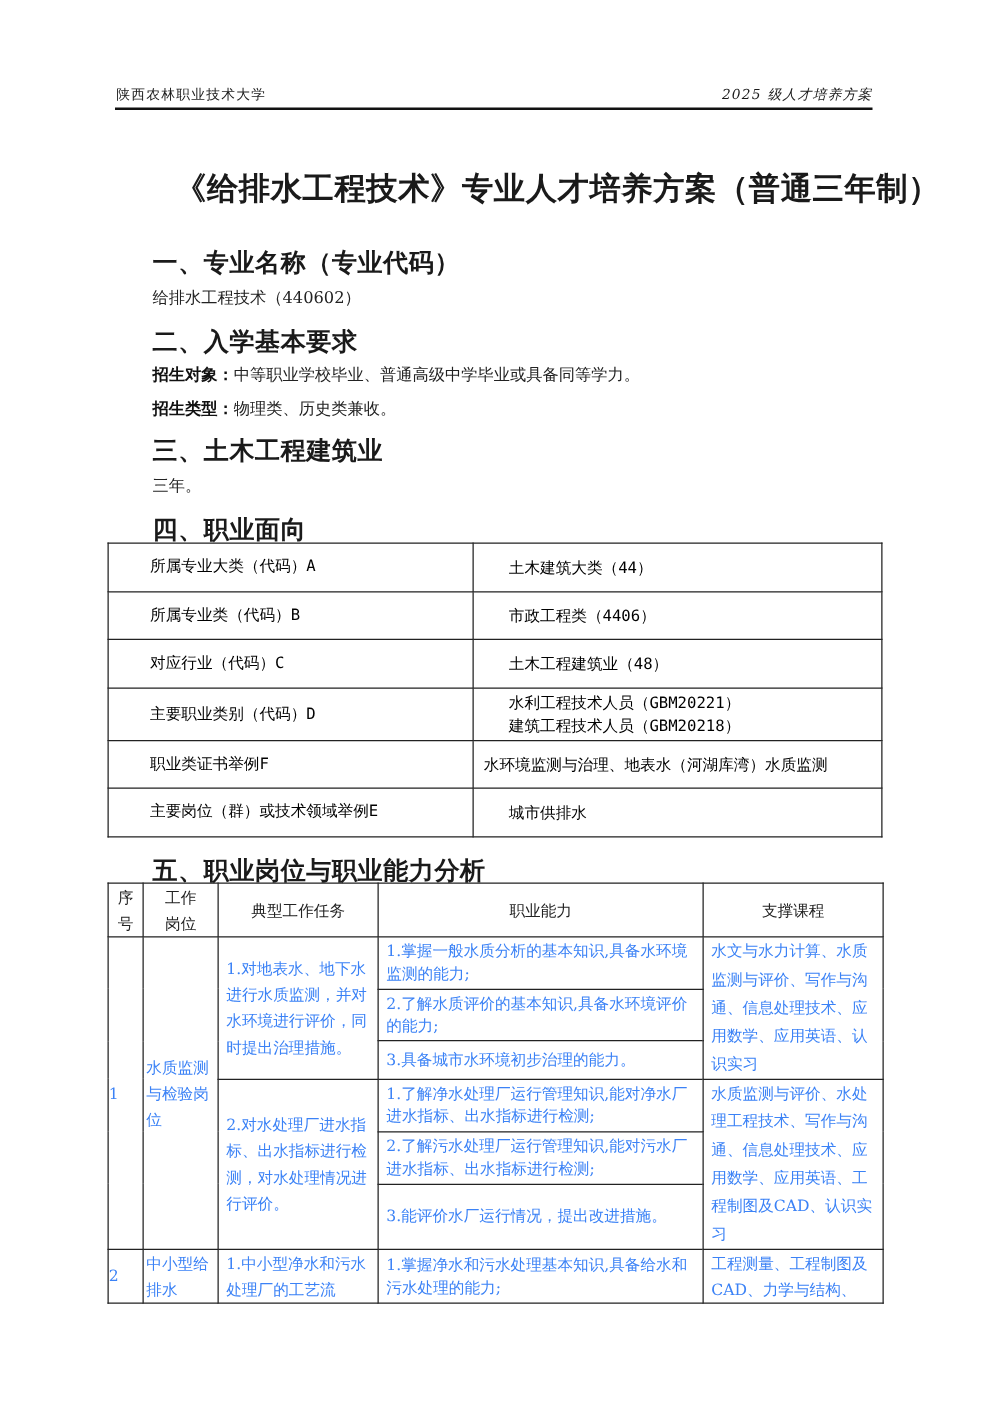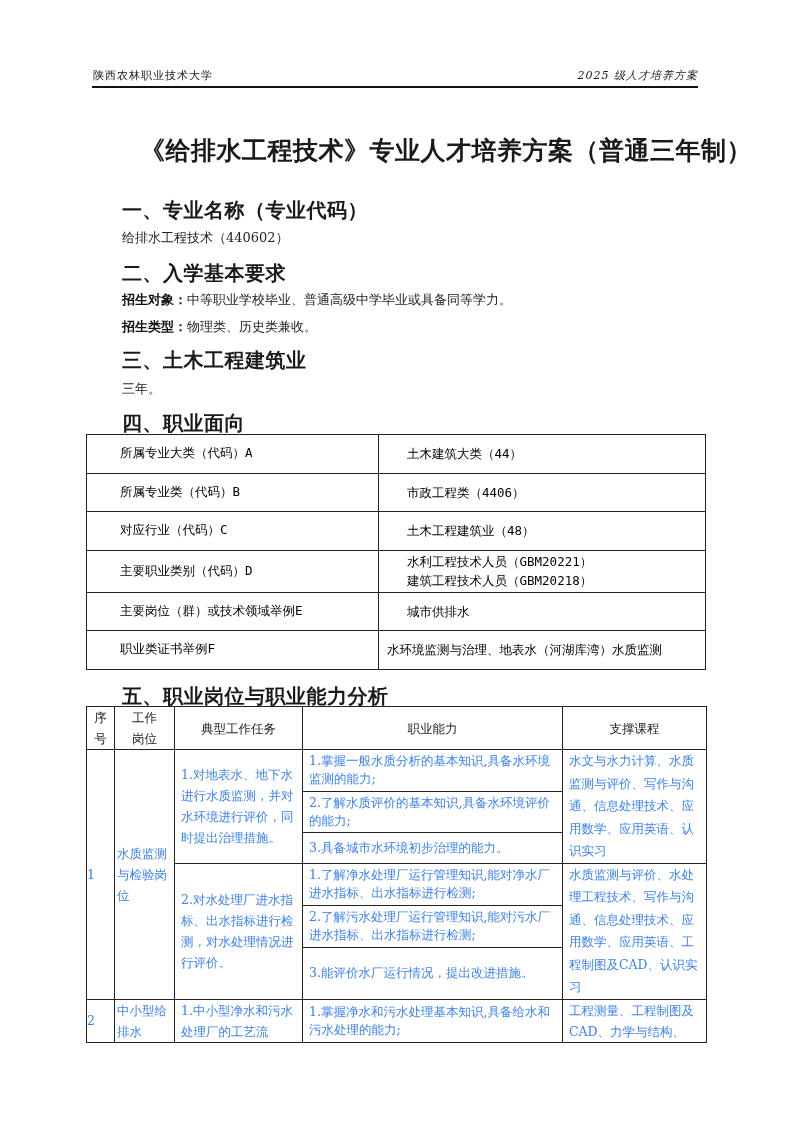--- a/index.html
+++ b/index.html
@@ -81,26 +81,26 @@
     <td class="c2">土木工程建筑业（48）</td>
   </tr>
   <tr>
     <td class="c1" style="height:42px;">主要职业类别（代码）D</td>
     <td class="c2">
       <div>水利工程技术人员（GBM20221）</div>
       <div>建筑工程技术人员（GBM20218）</div>
     </td>
   </tr>
   <tr>
+    <td class="c1">职业类证书举例F</td>
+    <td class="c2 wide">水环境监测与治理、地表水（河湖库湾）水质监测</td>
+  </tr>
+  <tr>
     <td class="c1">主要岗位（群）或技术领域举例E</td>
     <td class="c2">城市供排水</td>
-  </tr>
-  <tr>
-    <td class="c1">职业类证书举例F</td>
-    <td class="c2 wide">水环境监测与治理、地表水（河湖库湾）水质监测</td>
   </tr>
 </tbody>
   </table>
 
 <div class="h2" style="top:683px;">五、职业岗位与职业能力分析</div>
 <table class="t2">
   <colgroup>
     <col class="col-no">
       <col class="col-post">
       <col class="col-task">

